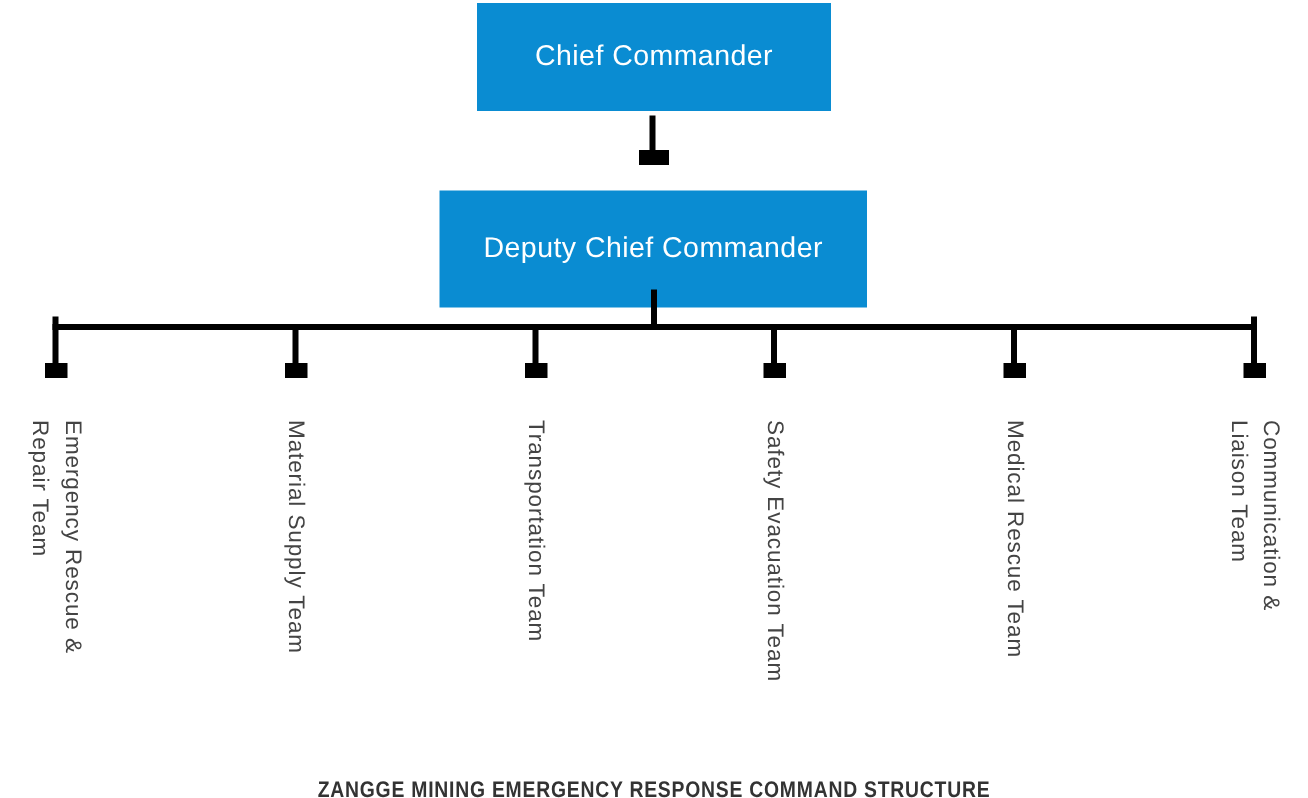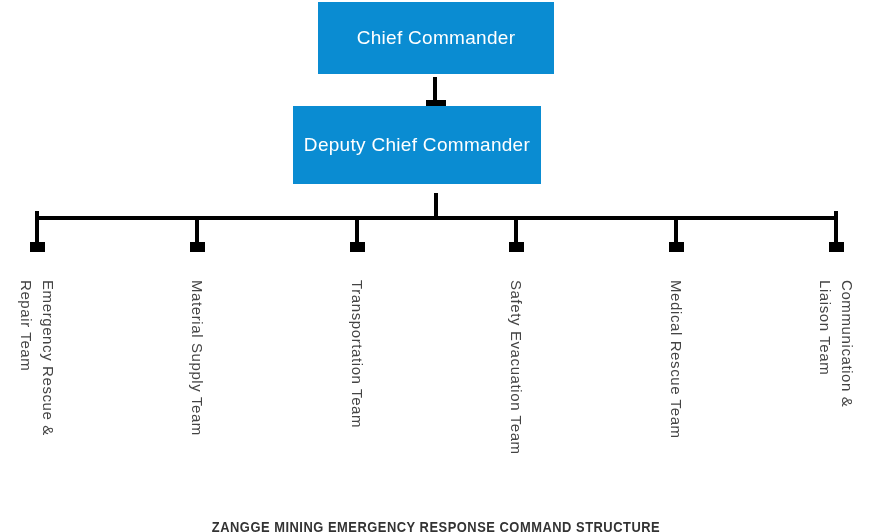--- a/index.html
+++ b/index.html
@@ -17,21 +17,21 @@
     color: #ffffff;
     display: flex;
     align-items: center;
     justify-content: center;
     font-size: 19px;
     font-weight: 400;
     letter-spacing: 0.3px;
     text-align: center;
   }
   .node-chief  { left: 318px; top: 2px;   width: 236px; height: 72px; }
-  .node-deputy { left: 293px; top: 106px; width: 248px; height: 78px; }
+  .node-deputy { left: 293px; top: 127px; width: 285px; height: 78px; }
 
   .cline { position: absolute; background: #000000; }
   .stem-1     { left: 433px; top: 77px;  width: 4px;  height: 25px; }
   .head-1     { left: 426px; top: 100px; width: 20px; height: 10px; }
   .stem-2     { left: 434px; top: 193px; width: 4px;  height: 25px; }
   .hline      { left: 35px;  top: 216px; width: 803px; height: 4px; }
 
   .branch-stem { position: absolute; background: #000000; width: 4px; top: 216px; height: 28px; }
   .branch-stem.edge { top: 211px; height: 33px; }
   .branch-head { position: absolute; background: #000000; width: 15px; height: 10px; top: 242px; }

